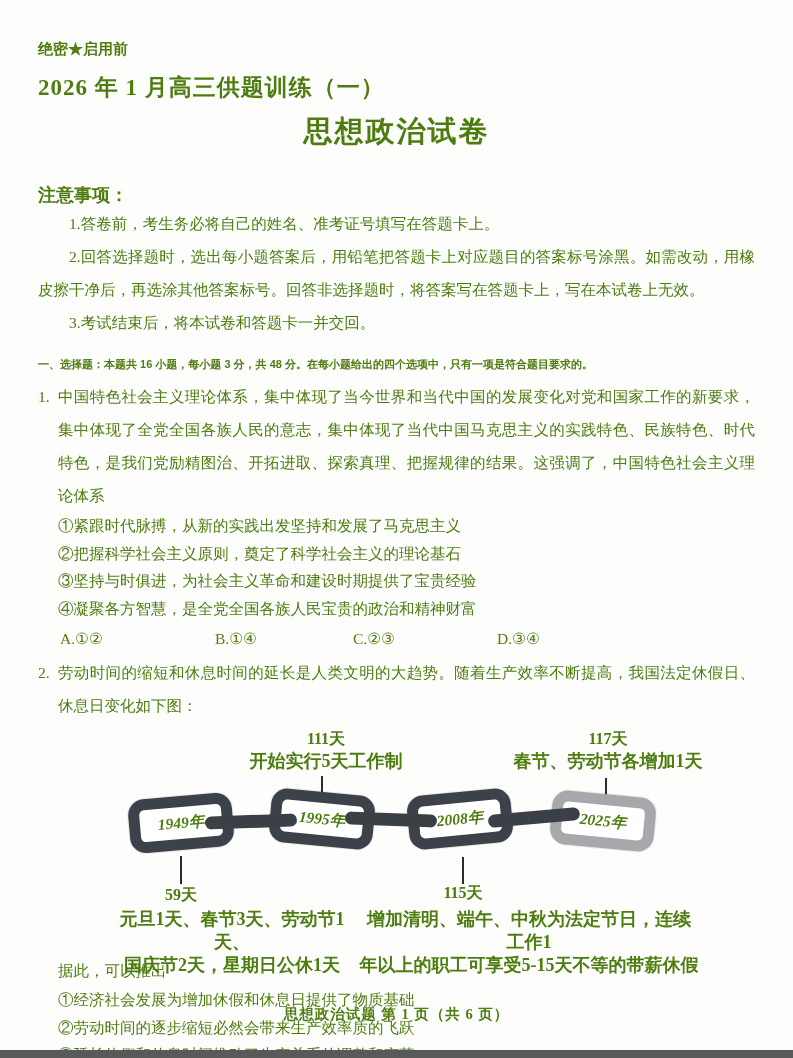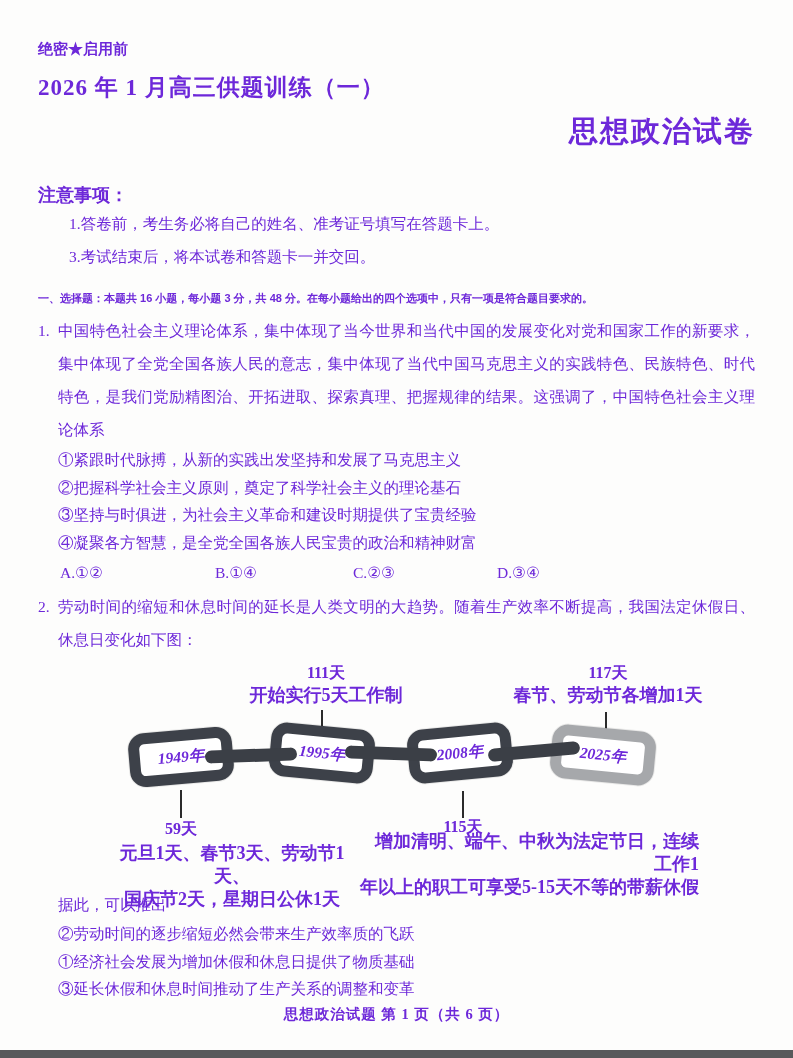--- a/index.html
+++ b/index.html
@@ -1,27 +1,27 @@
 <!DOCTYPE html>
 <html><head>
 <meta charset="utf-8">
 <style>
   * { margin:0; padding:0; box-sizing:border-box; }
   html,body { background:#e9e9e9; }
   .page {
     width:793px; height:1058px; margin:0 auto; position:relative;
-    background:#fdfdfc; color:#6d28d9; overflow:hidden;
+    background:#fdfdfc; color:#4d7c0f; overflow:hidden;
     font-family:"Liberation Serif", serif;
   }
   .content { padding:0 38px; }
   .classification { margin-top:40px; font-family:"Liberation Sans", sans-serif;
     font-weight:bold; font-size:15px; }
   .title { margin-top:13px; font-weight:bold; font-size:23px;
     letter-spacing:1px; }
-  .subtitle { margin-top:9px; text-align:right; font-weight:bold; font-size:29px;
+  .subtitle { margin-top:9px; text-align:center; font-weight:bold; font-size:29px;
     letter-spacing:2px; }
   .notice-heading { margin-top:31px; font-family:Liberation Mono, monospace;
     font-weight:bold; font-size:18px; }
   .para { font-size:15.5px; line-height:33px; text-align:justify; }
   .indent2 { text-indent:2em; }
   .section-heading { margin-top:9px; font-family:"Liberation Sans", sans-serif;
     font-weight:bold; font-size:11px; line-height:32px; text-align:justify; }
   .question { position:relative; padding-left:20px; font-size:15.5px;
     line-height:33px; text-align:justify; }
   .qnum { position:absolute; left:0; top:0; }
@@ -62,20 +62,21 @@
 
     <div class="classification">绝密★启用前</div>
 
     <div class="title">2026 年 1 月高三供题训练（一）</div>
 
     <div class="subtitle">思想政治试卷</div>
 
     <div class="notice-heading">注意事项：</div>
 
     <div class="para indent2">1.答卷前，考生务必将自己的姓名、准考证号填写在答题卡上。</div>
+    <div class="para indent2">2.回答选择题时，选出每小题答案后，用铅笔把答题卡上对应题目的答案标号涂黑。如需改动，用橡皮擦干净后，再选涂其他答案标号。回答非选择题时，将答案写在答题卡上，写在本试卷上无效。</div>
     <div class="para indent2">3.考试结束后，将本试卷和答题卡一并交回。</div>
 
     <div class="section-heading">一、选择题：本题共 16 小题，每小题 3 分，共 48 分。在每小题给出的四个选项中，只有一项是符合题目要求的。</div>
 
     <div class="question">
       <span class="qnum">1.</span>
       <span>中国特色社会主义理论体系，集中体现了当今世界和当代中国的发展变化对党和国家工作的新要求，集中体现了全党全国各族人民的意志，集中体现了当代中国马克思主义的实践特色、民族特色、时代特色，是我们党励精图治、开拓进取、探索真理、把握规律的结果。这强调了，中国特色社会主义理论体系</span>
     </div>
     <div class="statements">
       <div>①紧跟时代脉搏，从新的实践出发坚持和发展了马克思主义</div>
@@ -127,31 +128,31 @@
       <div class="chain-link light" style="left:513px; top:70px; transform:rotate(5.5deg); z-index:2;">
         <span class="year">2025年</span>
       </div>
 
       <div class="dg-label dg-days" style="left:83px; top:160px; width:120px;">59天</div>
       <div class="dg-label" style="left:64px; top:184px; width:260px;">
         <div class="dg-desc">元旦1天、春节3天、劳动节1天、</div>
         <div class="dg-desc">国庆节2天，星期日公休1天</div>
       </div>
       <div class="dg-label dg-days" style="left:365px; top:158px; width:120px;">115天</div>
-      <div class="dg-label" style="left:321px; top:172px; width:340px;text-align:right;">
+      <div class="dg-label" style="left:321px; top:184px; width:340px;">
         <div class="dg-desc">增加清明、端午、中秋为法定节日，连续工作1</div>
         <div class="dg-desc">年以上的职工可享受5-15天不等的带薪休假</div>
       </div>
     </div>
 
     <div class="lead-line">据此，可以推出</div>
 
     <div class="statements">
+      <div>①经济社会发展为增加休假和休息日提供了物质基础</div>
       <div>②劳动时间的逐步缩短必然会带来生产效率质的飞跃</div>
-      <div>①经济社会发展为增加休假和休息日提供了物质基础</div>
       <div>③延长休假和休息时间推动了生产关系的调整和变革</div>
 
     </div>
 
   </div>
 
   <div class="footer">思想政治试题 第 1 页（共 6 页）</div>
   <div class="scan-edge"></div>
 </div>
 

